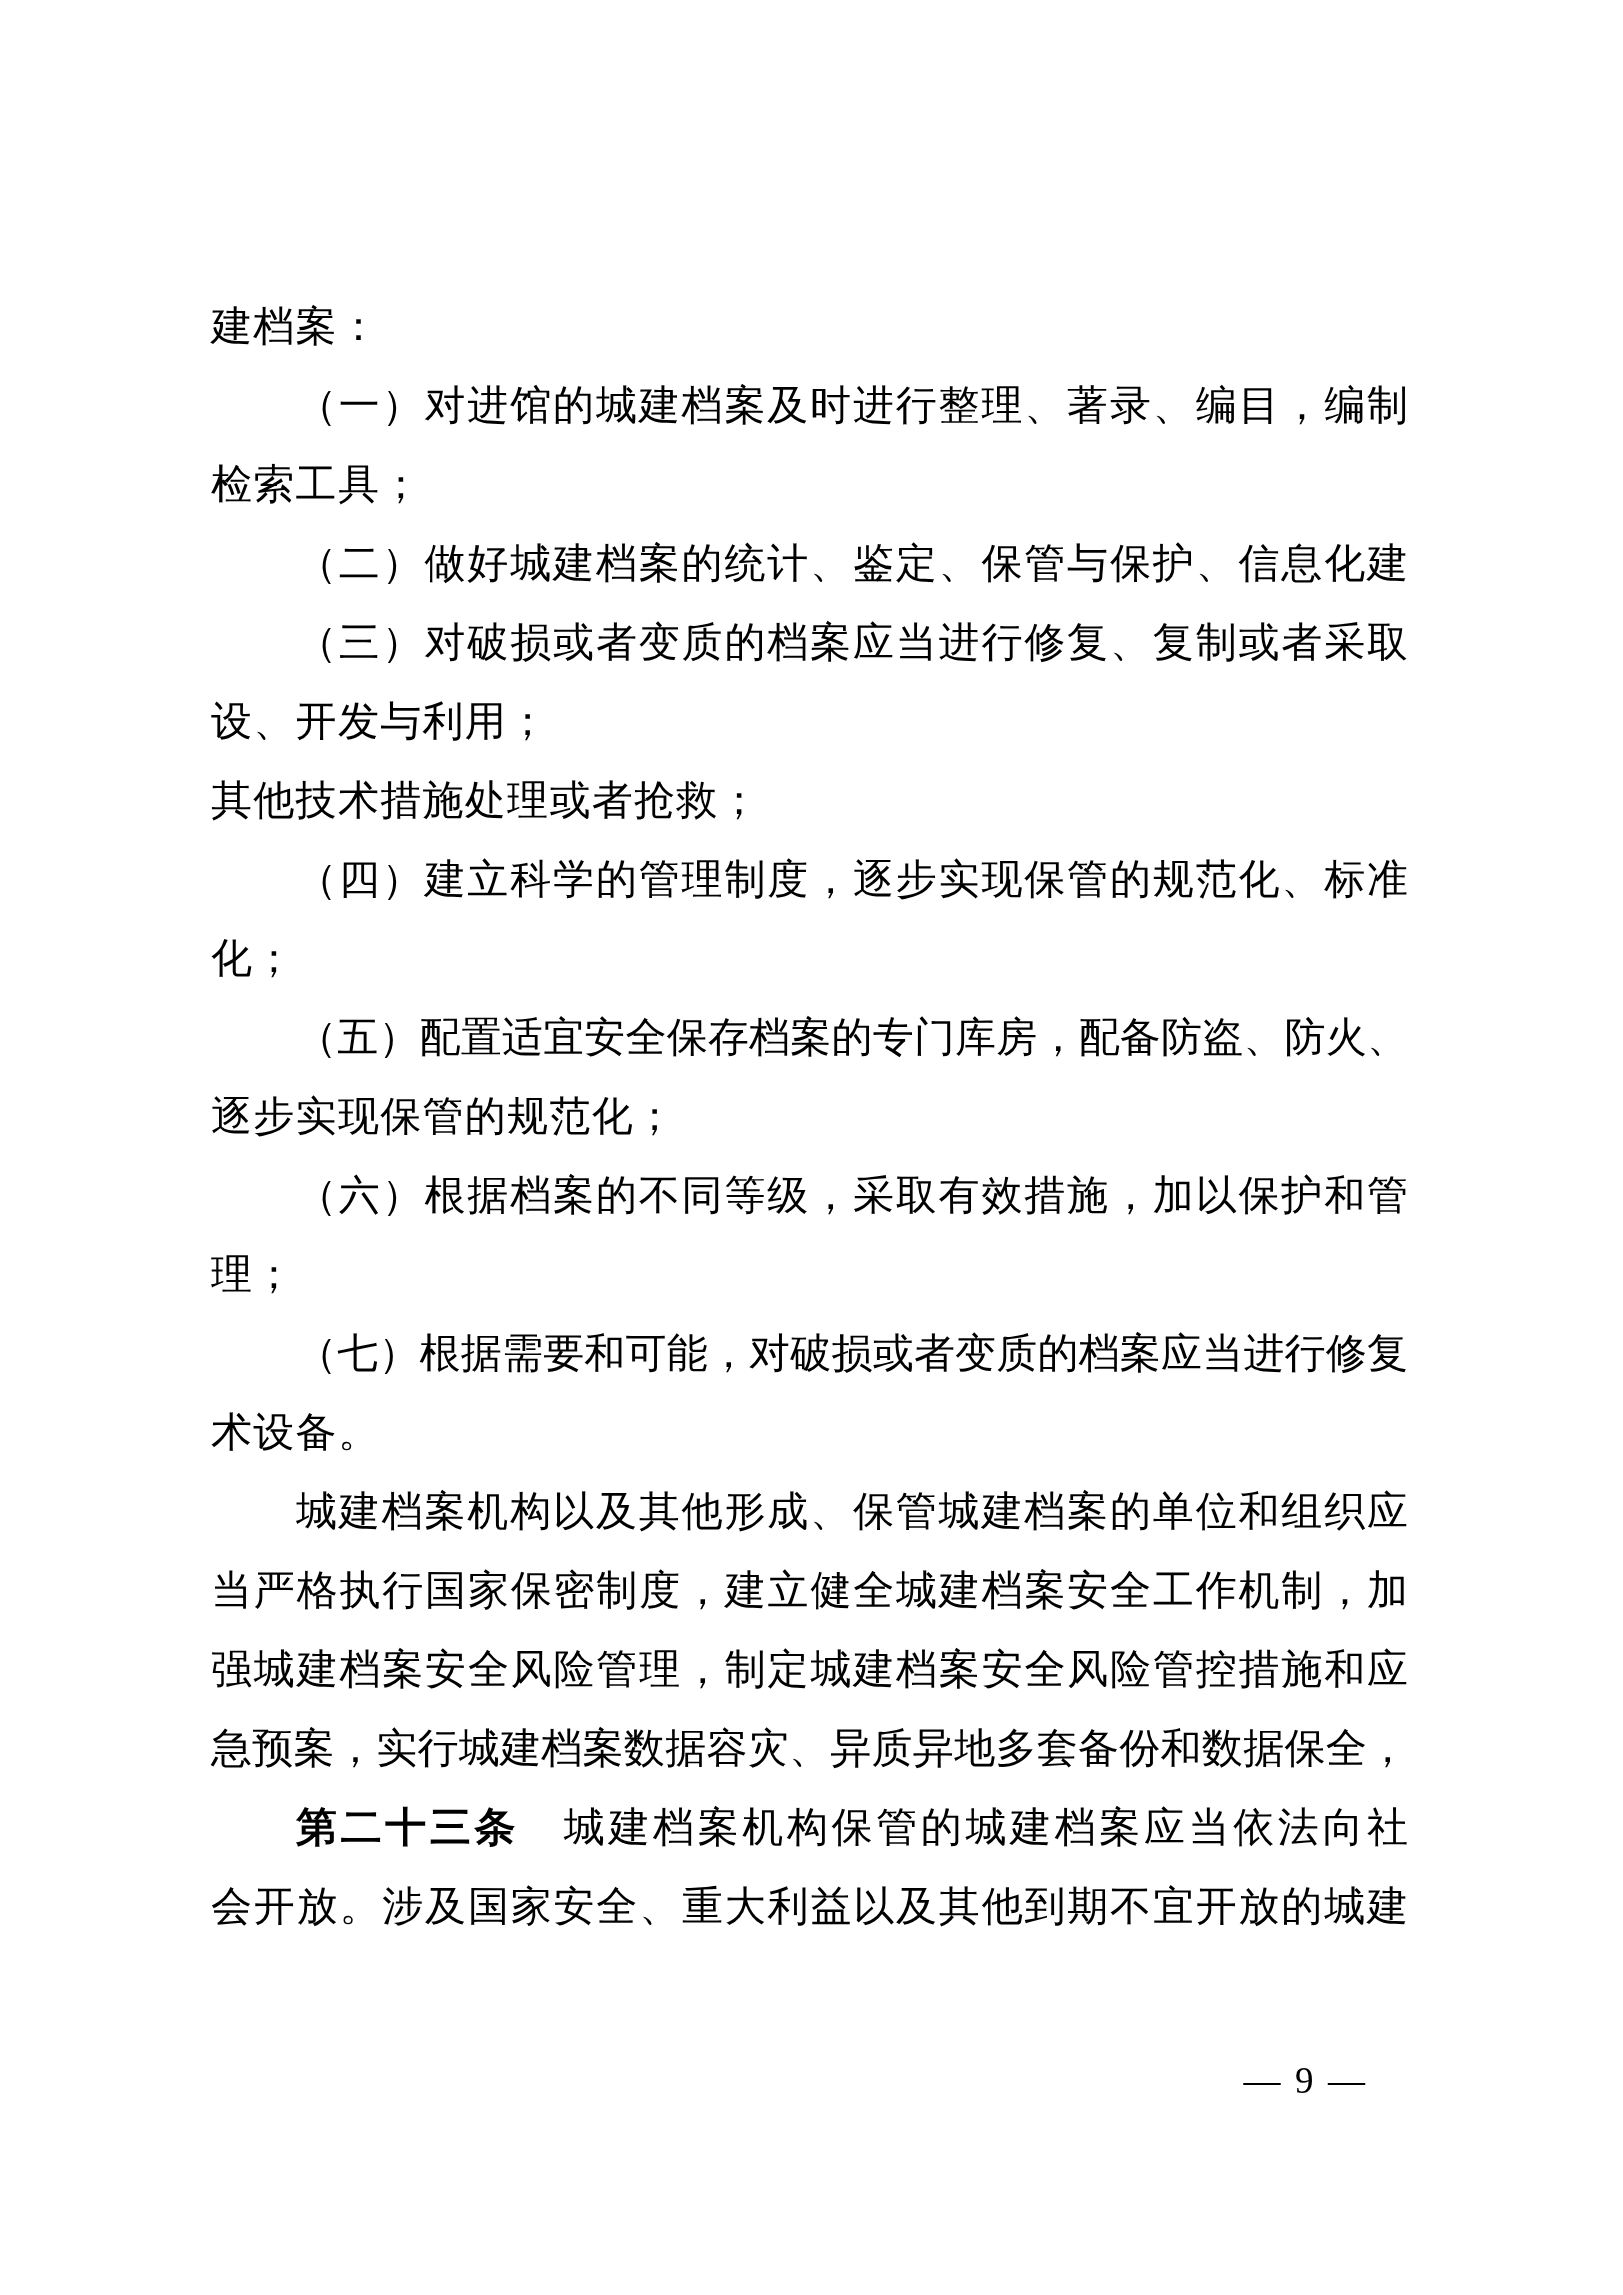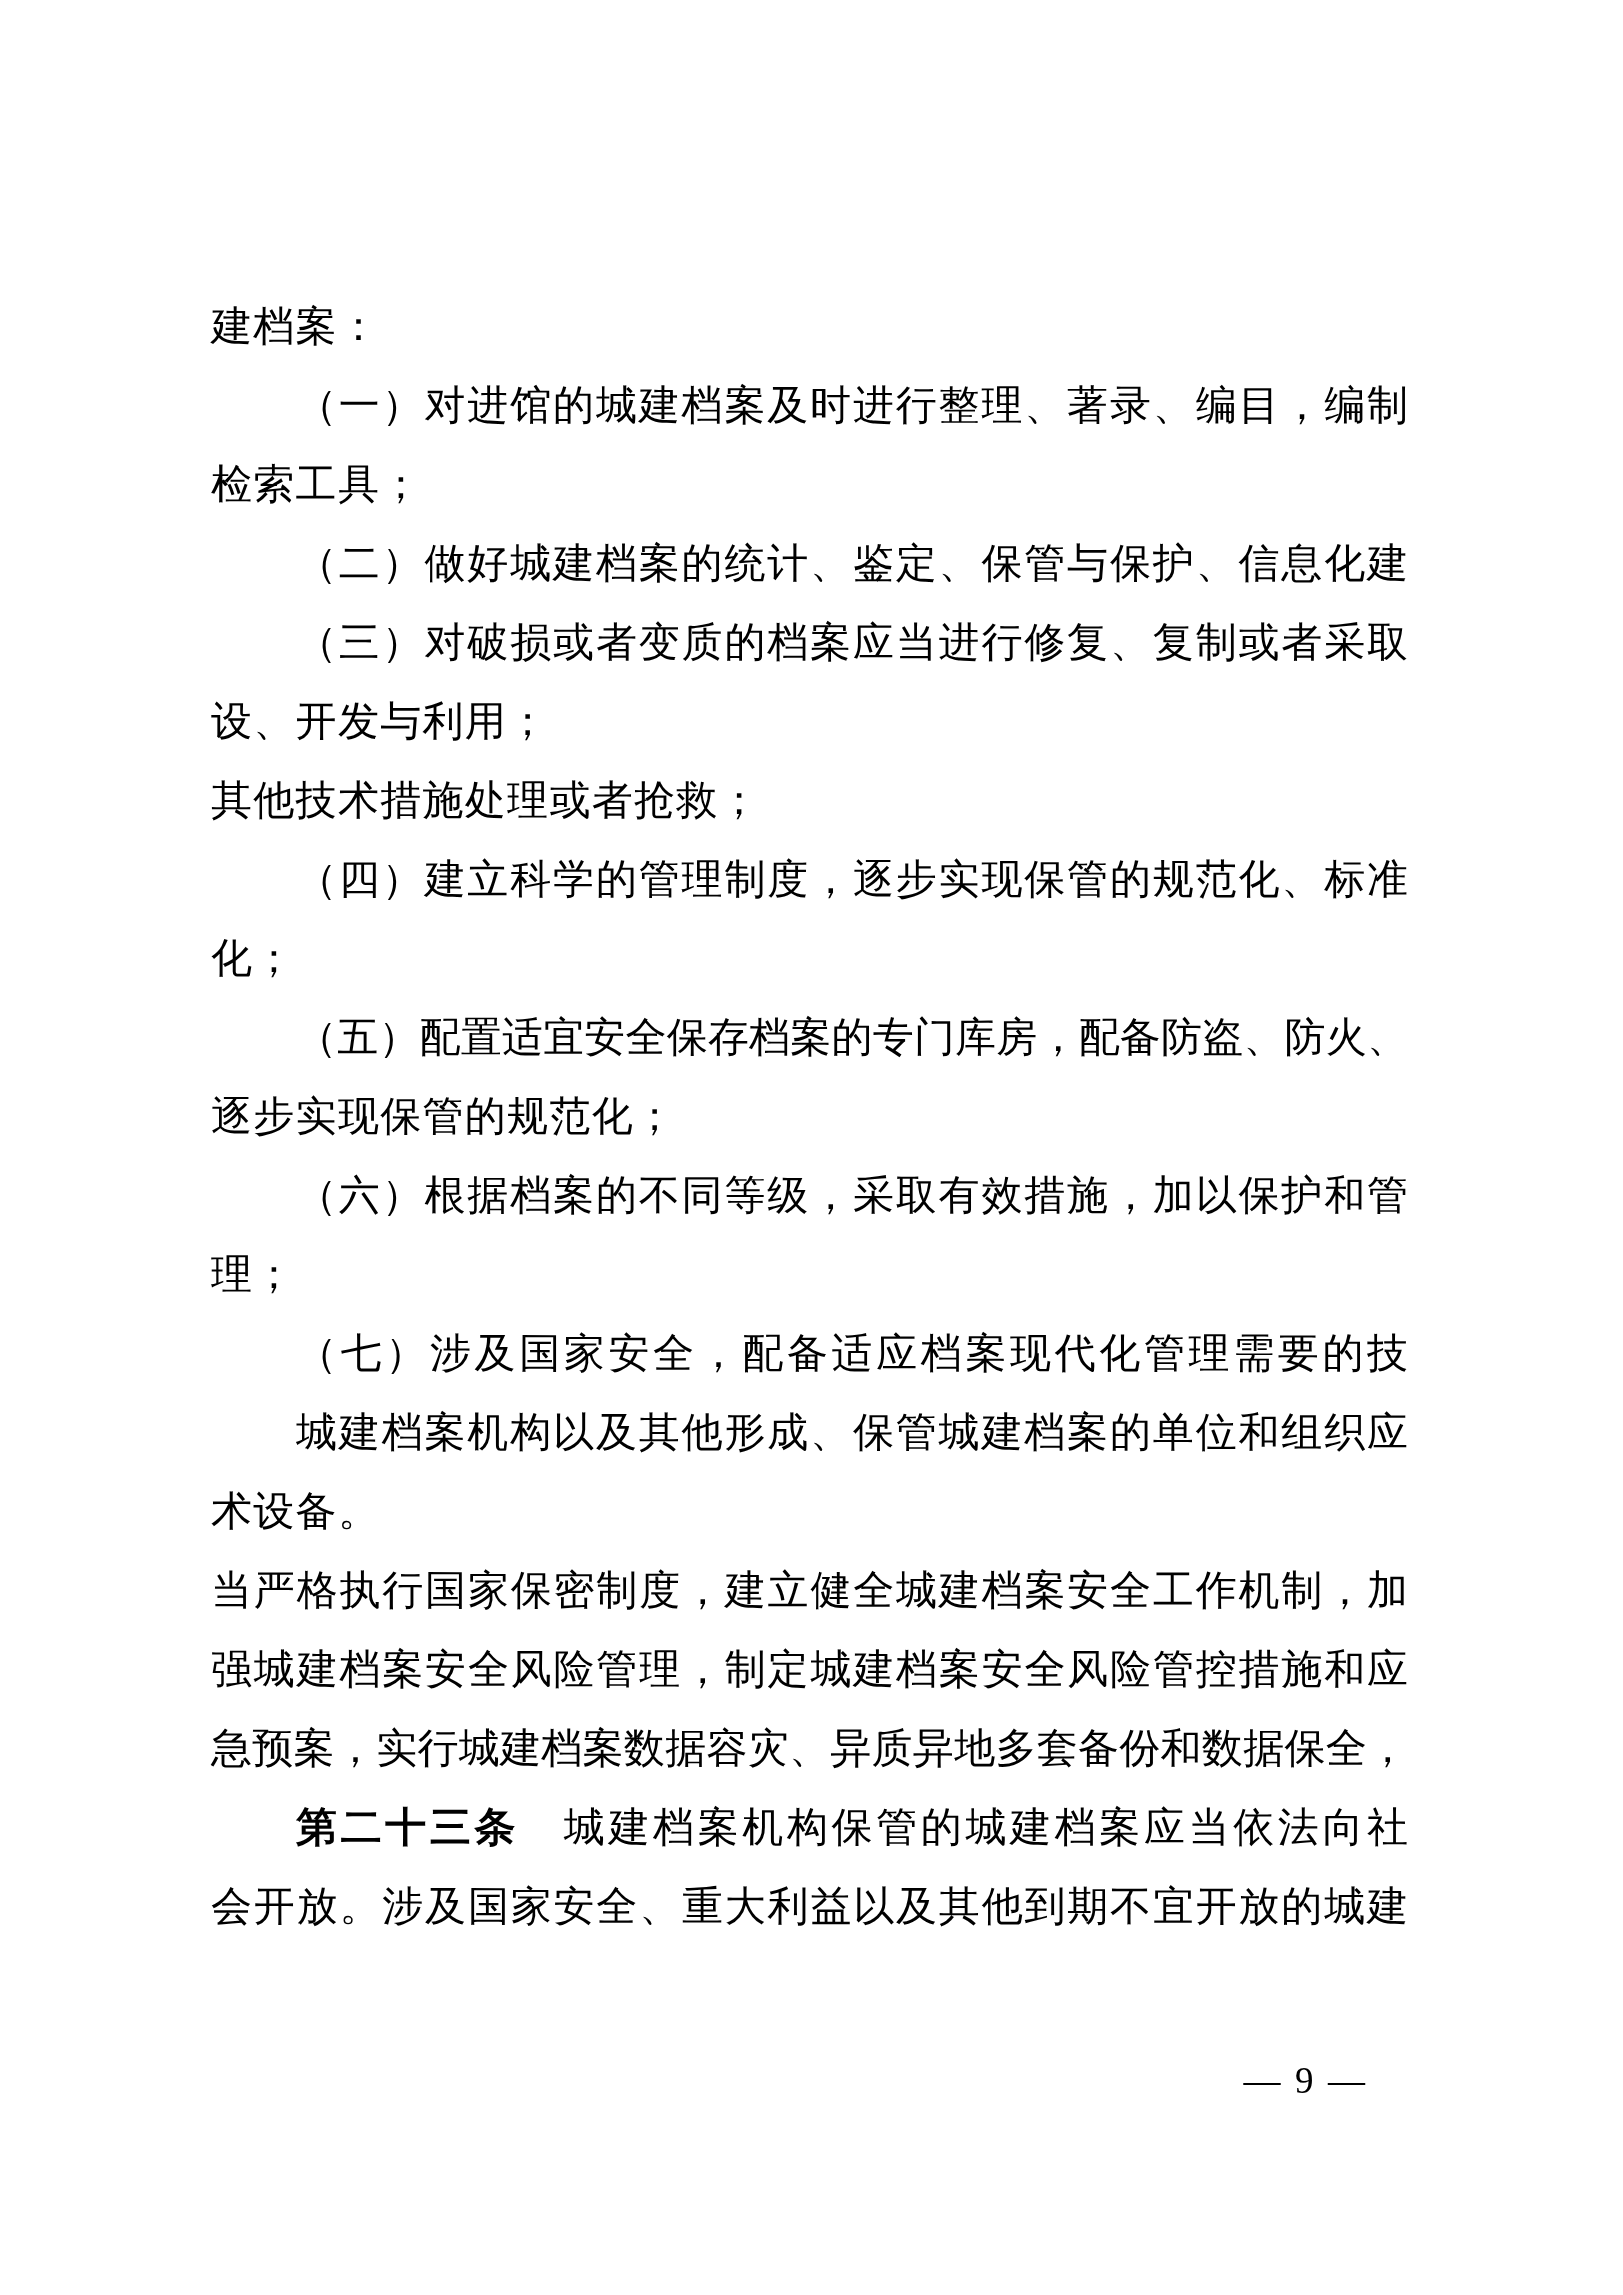--- a/index.html
+++ b/index.html
@@ -70,23 +70,23 @@
       <div class="line indent full">（二）做好城建档案的统计、鉴定、保管与保护、信息化建</div>
       <div class="line indent full">（三）对破损或者变质的档案应当进行修复、复制或者采取</div>
       <div class="line">设、开发与利用；</div>
       <div class="line">其他技术措施处理或者抢救；</div>
       <div class="line indent full">（四）建立科学的管理制度，逐步实现保管的规范化、标准</div>
       <div class="line">化；</div>
       <div class="line indent full">（五）配置适宜安全保存档案的专门库房，配备防盗、防火、</div>
       <div class="line">逐步实现保管的规范化；</div>
       <div class="line indent full">（六）根据档案的不同等级，采取有效措施，加以保护和管</div>
       <div class="line">理；</div>
-      <div class="line indent full">（七）涉及国家安全，配备适应档案现代化管理需要的技</div>
+      <div class="line indent full">（七）根据需要和可能，对破损或者变质的档案应当进行修复</div>
+      <div class="line">术设备。</div>
       <div class="line indent full">城建档案机构以及其他形成、保管城建档案的单位和组织应</div>
-      <div class="line">术设备。</div>
       <div class="line full">当严格执行国家保密制度，建立健全城建档案安全工作机制，加</div>
       <div class="line full">强城建档案安全风险管理，制定城建档案安全风险管控措施和应</div>
       <div class="line full">急预案，实行城建档案数据容灾、异质异地多套备份和数据保全，</div>
       <div class="line indent full"><span class="term-bold">第二十三条</span>　城建档案机构保管的城建档案应当依法向社</div>
       <div class="line full">会开放。涉及国家安全、重大利益以及其他到期不宜开放的城建</div>
     </div>
   <div class="page-number">— 9 —</div>
 </div>
 
 

